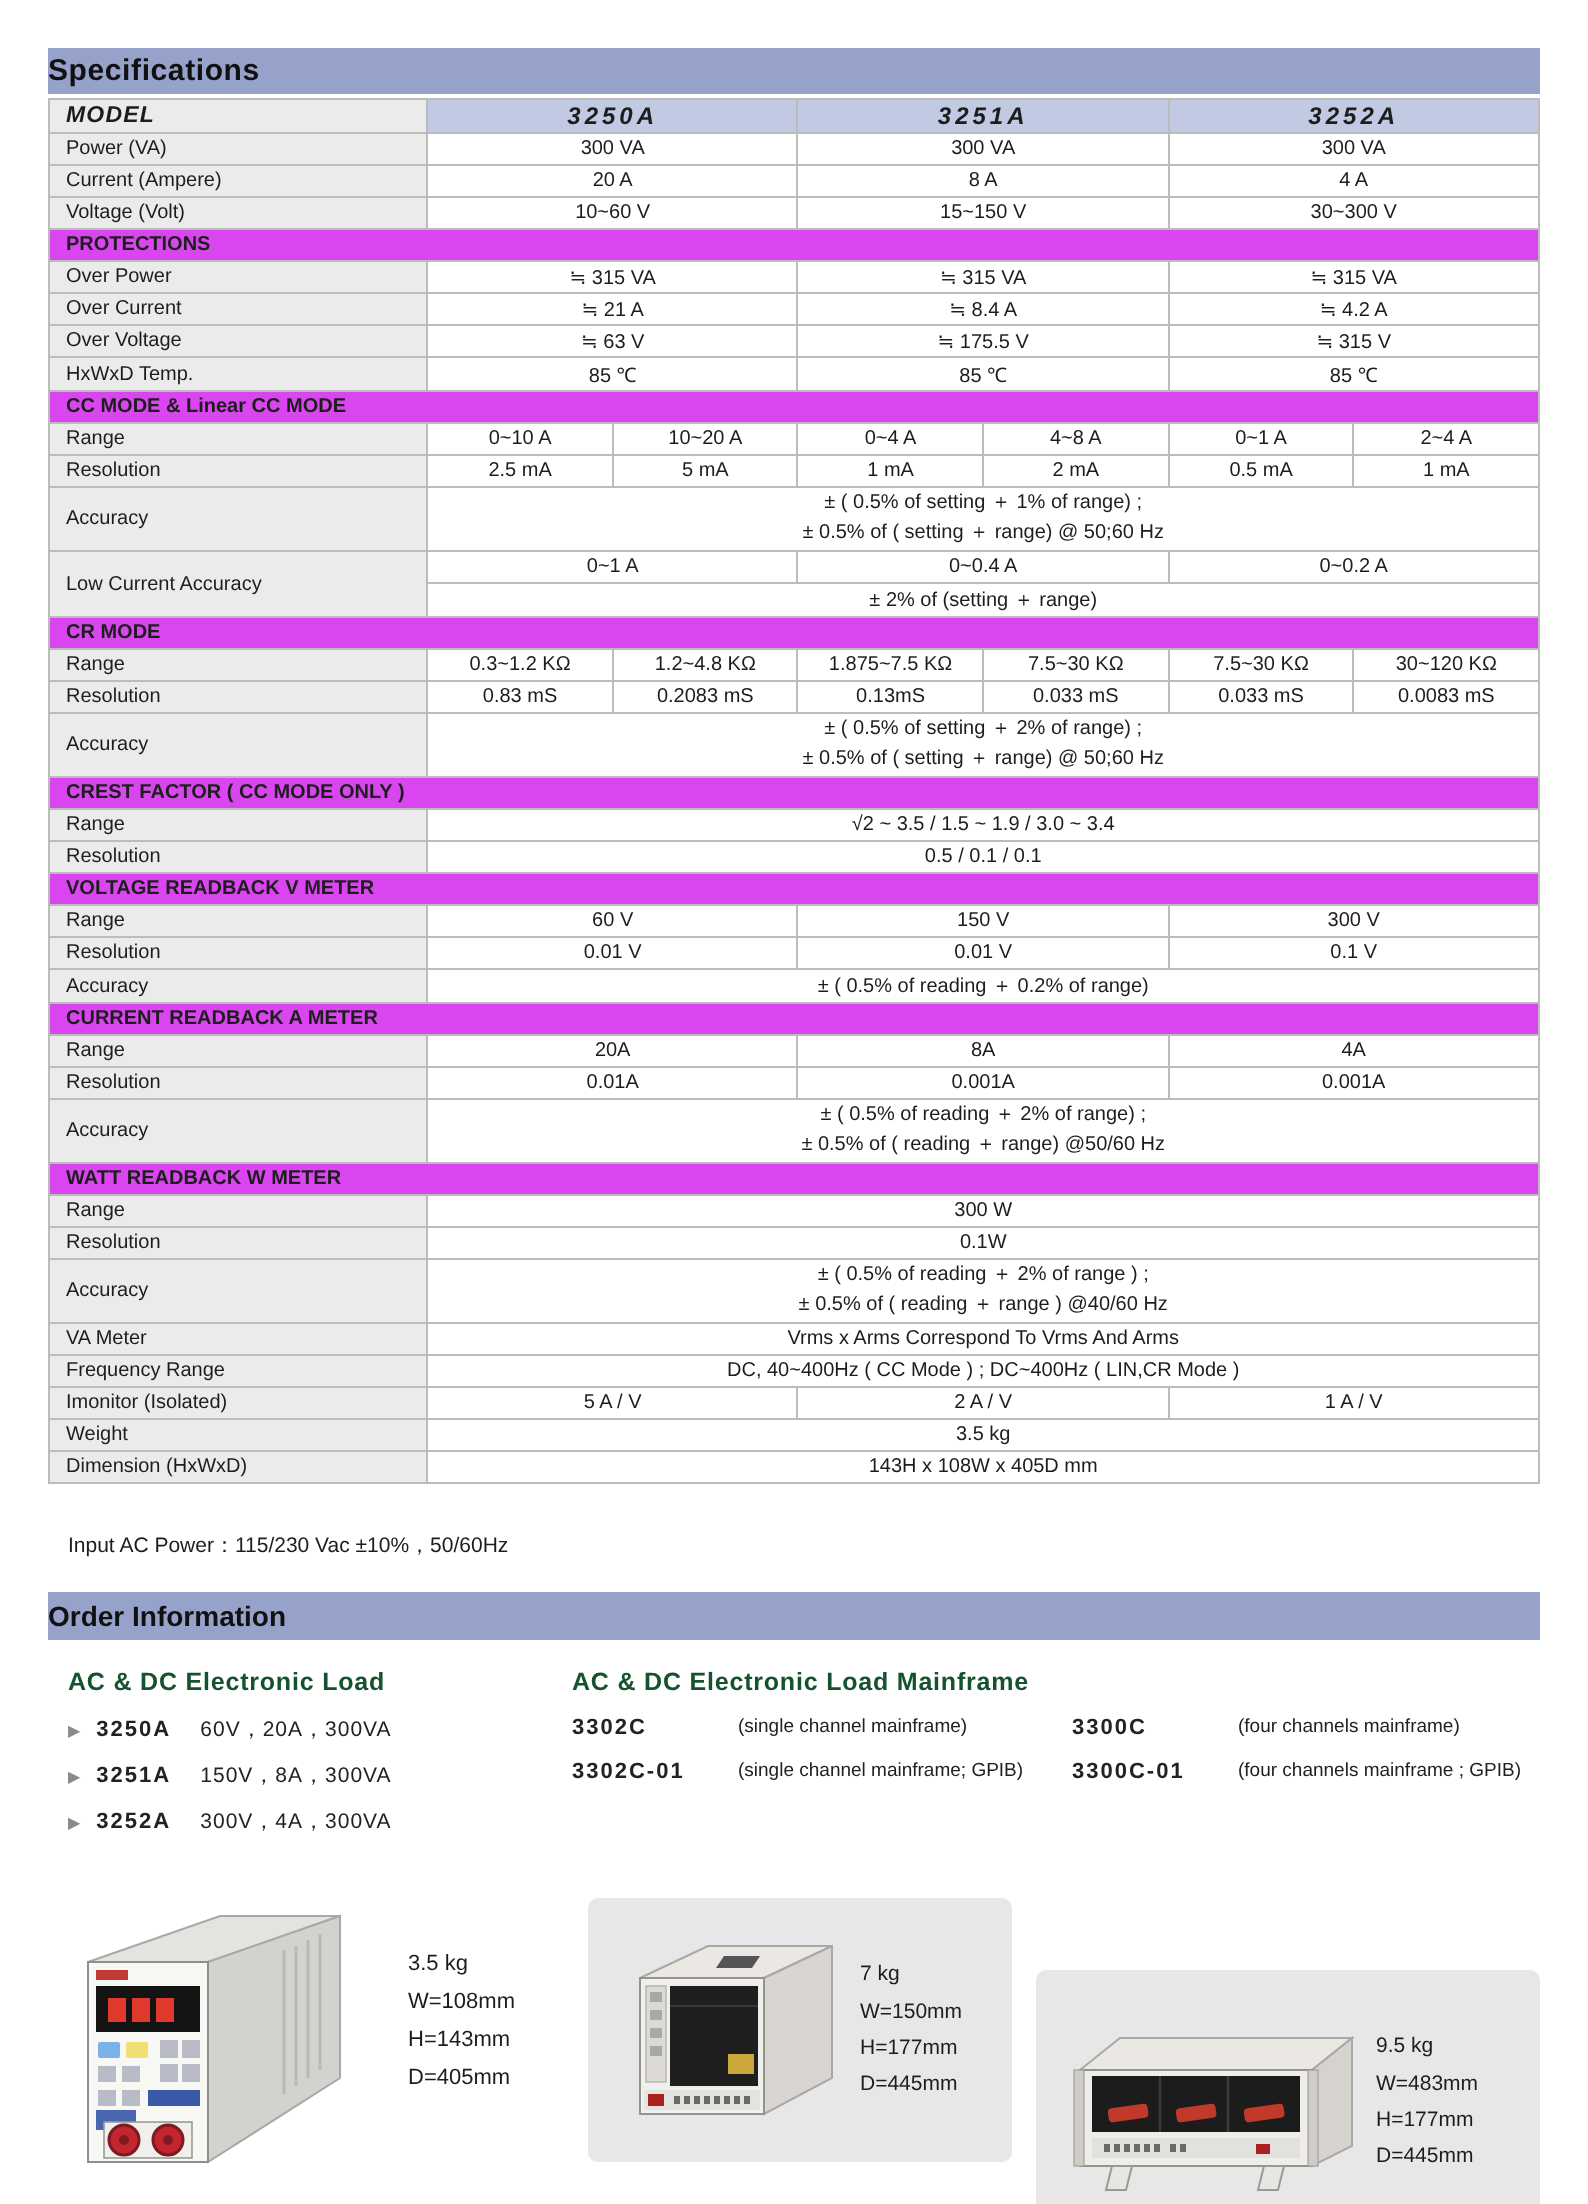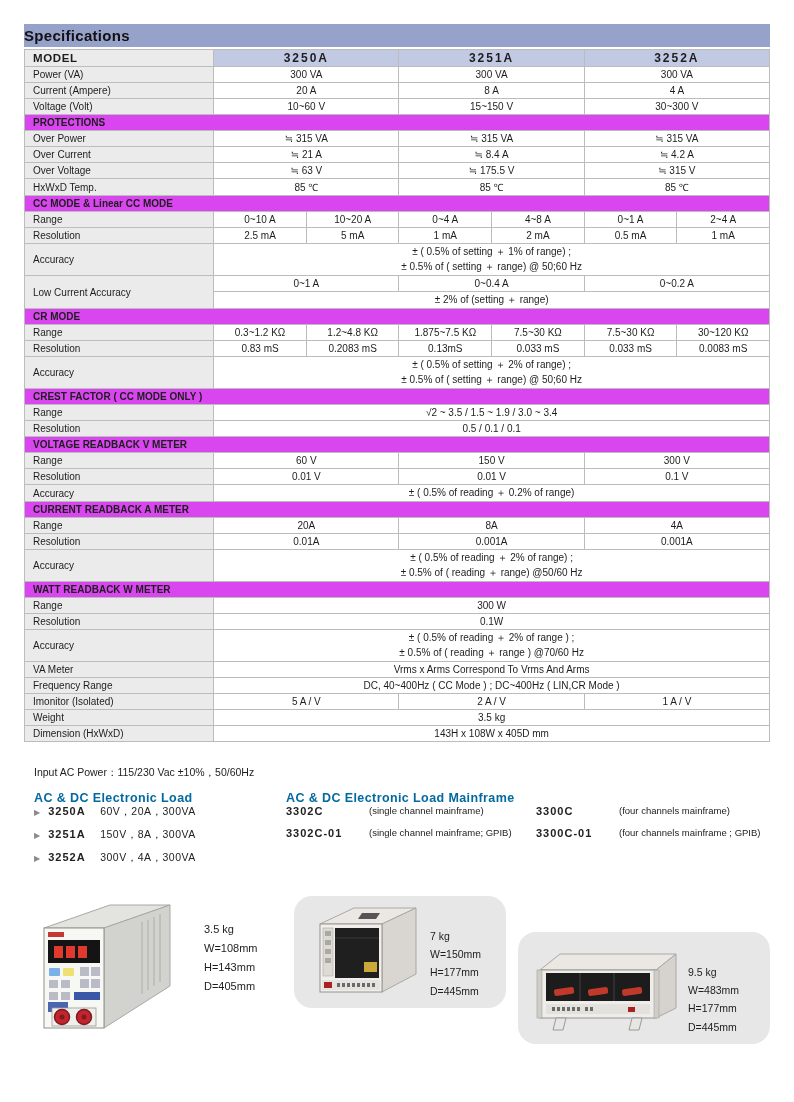--- a/index.html
+++ b/index.html
@@ -16,50 +16,50 @@
   .order-bar { height:24px; line-height:24px; font-size:14px; margin:16px 0 12px 0; }
 
   
   table.spec { width:100%; border-collapse:collapse; table-layout:fixed; }
   table.spec td {
     border:1px solid #bcbcbc; font-size:10px; padding:1px 4px;
     height:16px; text-align:center; color:#1d1d1d; word-wrap:break-word;
   }
   table.spec td.lbl { text-align:left; background:#ebebeb; padding-left:8px; }
   tr.sec td { background:#d946ef; text-align:left; font-weight:bold; padding-left:8px; font-size:10px; }
-  tr.hdr td { background:#c2c9e3; font-weight:bold; }
+  tr.hdr td { background:#c2c9e3; font-weight:bold;font-style:italic; }
   tr.hdr td.lbl { font-size:11.5px; letter-spacing:0.6px; }
   tr.hdr td.model { font-size:12px; letter-spacing:2px; }
   td .ln { line-height:1.45; }
 
   
   .notes { margin:24px 0 0 10px; }
   .notes p { font-size:10.5px; color:#1d1d1d; margin-bottom:9px; }
 
   
   .order-content { display:flex; padding:2px 0 0 10px; }
   .order-left { width:252px; flex:0 0 auto; }
   .order-right { flex:1; }
-  .order-h { font-size:12.5px; font-weight:bold; color:#0369a1; letter-spacing:0.4px; }
+  .order-h { font-size:12.5px; font-weight:bold; color:#14532d; letter-spacing:0.4px; margin-bottom:10px; }
   ul.load-list { list-style:none; }
   ul.load-list li { margin-bottom:9px; font-size:10.5px; display:flex; align-items:baseline; }
   ul.load-list .arr { color:#8a8a8a; font-size:8px; margin-right:8px; }
   ul.load-list .mdl { font-weight:bold; font-size:11px; letter-spacing:1px; width:52px; }
   ul.load-list .sp { letter-spacing:0.5px; }
   .mf-cols { display:flex; }
   .mf-col { width:250px; flex:0 0 auto; }
   .mf-col + .mf-col { flex:1; }
   .mf-item { margin-bottom:10px; font-size:9.5px; display:flex; align-items:flex-start;gap:15px; }
   .mf-item .mdl { font-weight:bold; font-size:11px; letter-spacing:1px; min-width:64px; margin-right:4px; }
 
   
   .products { display:flex; margin-top:22px; align-items:flex-start; justify-content:space-between; }
   .product { display:flex; align-items:center; }
   .product.plain { width:258px; flex:0 0 auto; }
-  .product.card { background:#e7e7e7; border-radius:18px; padding:8px 10px; height:112px;align-items:flex-end; }
+  .product.card { background:#e7e7e7; border-radius:5px; padding:8px 10px; height:132px; }
   .product.card.mid { width:212px; }
   .product.card.wide { width:252px;margin-top:36px; }
   .pspecs { font-size:10.5px; line-height:1.75; color:#1d1d1d; margin-left:8px; white-space:nowrap; }
   .product.plain .pspecs { margin-left:12px; margin-top:-18px; font-size:11px; }
 </style>
 </head>
 <body>
 
 <div class="page">
 
@@ -254,21 +254,21 @@
           <td colspan="6">300 W</td>
         </tr>
         <tr>
           <td class="lbl">Resolution</td>
           <td colspan="6">0.1W</td>
         </tr>
         <tr>
           <td class="lbl">Accuracy</td>
           <td colspan="6">
             <div class="ln">± ( 0.5% of reading ＋ 2% of range ) ;</div>
-            <div class="ln">± 0.5% of ( reading ＋ range ) @70/60 Hz</div>
+            <div class="ln">± 0.5% of ( reading ＋ range ) @40/60 Hz</div>
           </td>
         </tr>
         <tr>
           <td class="lbl">VA Meter</td>
           <td colspan="6">Vrms x Arms Correspond To Vrms And Arms</td>
         </tr>
         <tr>
           <td class="lbl">Frequency Range</td>
           <td colspan="6">DC, 40~400Hz ( CC Mode ) ; DC~400Hz ( LIN,CR Mode )</td>
         </tr>
@@ -286,20 +286,23 @@
           <td class="lbl">Dimension (HxWxD)</td>
           <td colspan="6">143H x 108W x 405D mm</td>
         </tr>
       </tbody>
   </table>
 
   <div class="notes">
     <p>Input AC Power：115/230 Vac ±10%，50/60Hz</p>
   </div>
 
+  <div class="bar order-bar">
+    <span>Order Information</span>
+  </div>
 
   <div class="order-content">
     <div class="order-left">
       <div class="order-h">AC &amp; DC Electronic Load</div>
       <ul class="load-list" id="load-items">
           <li>
             <span class="arr">▶</span>
             <span class="mdl">3250A</span>
             <span class="sp">60V，20A，300VA</span>
           </li>

